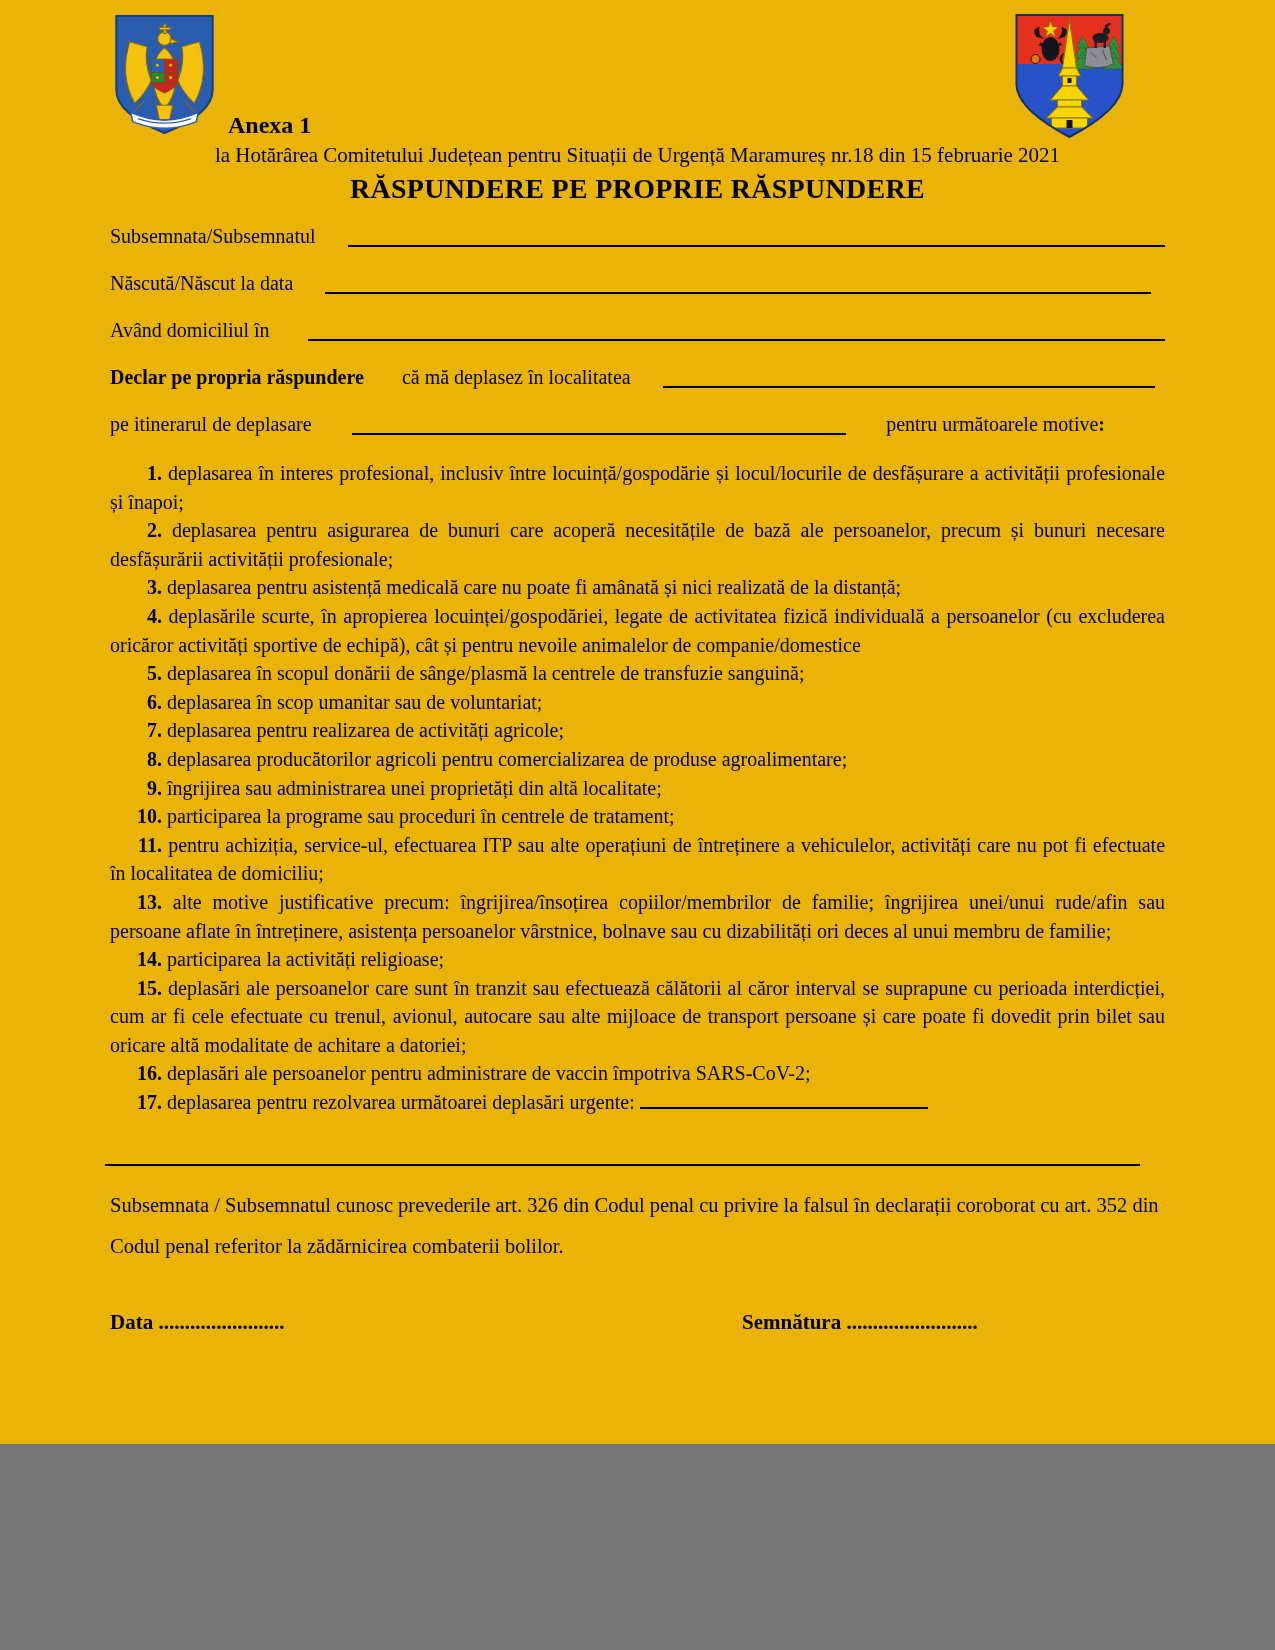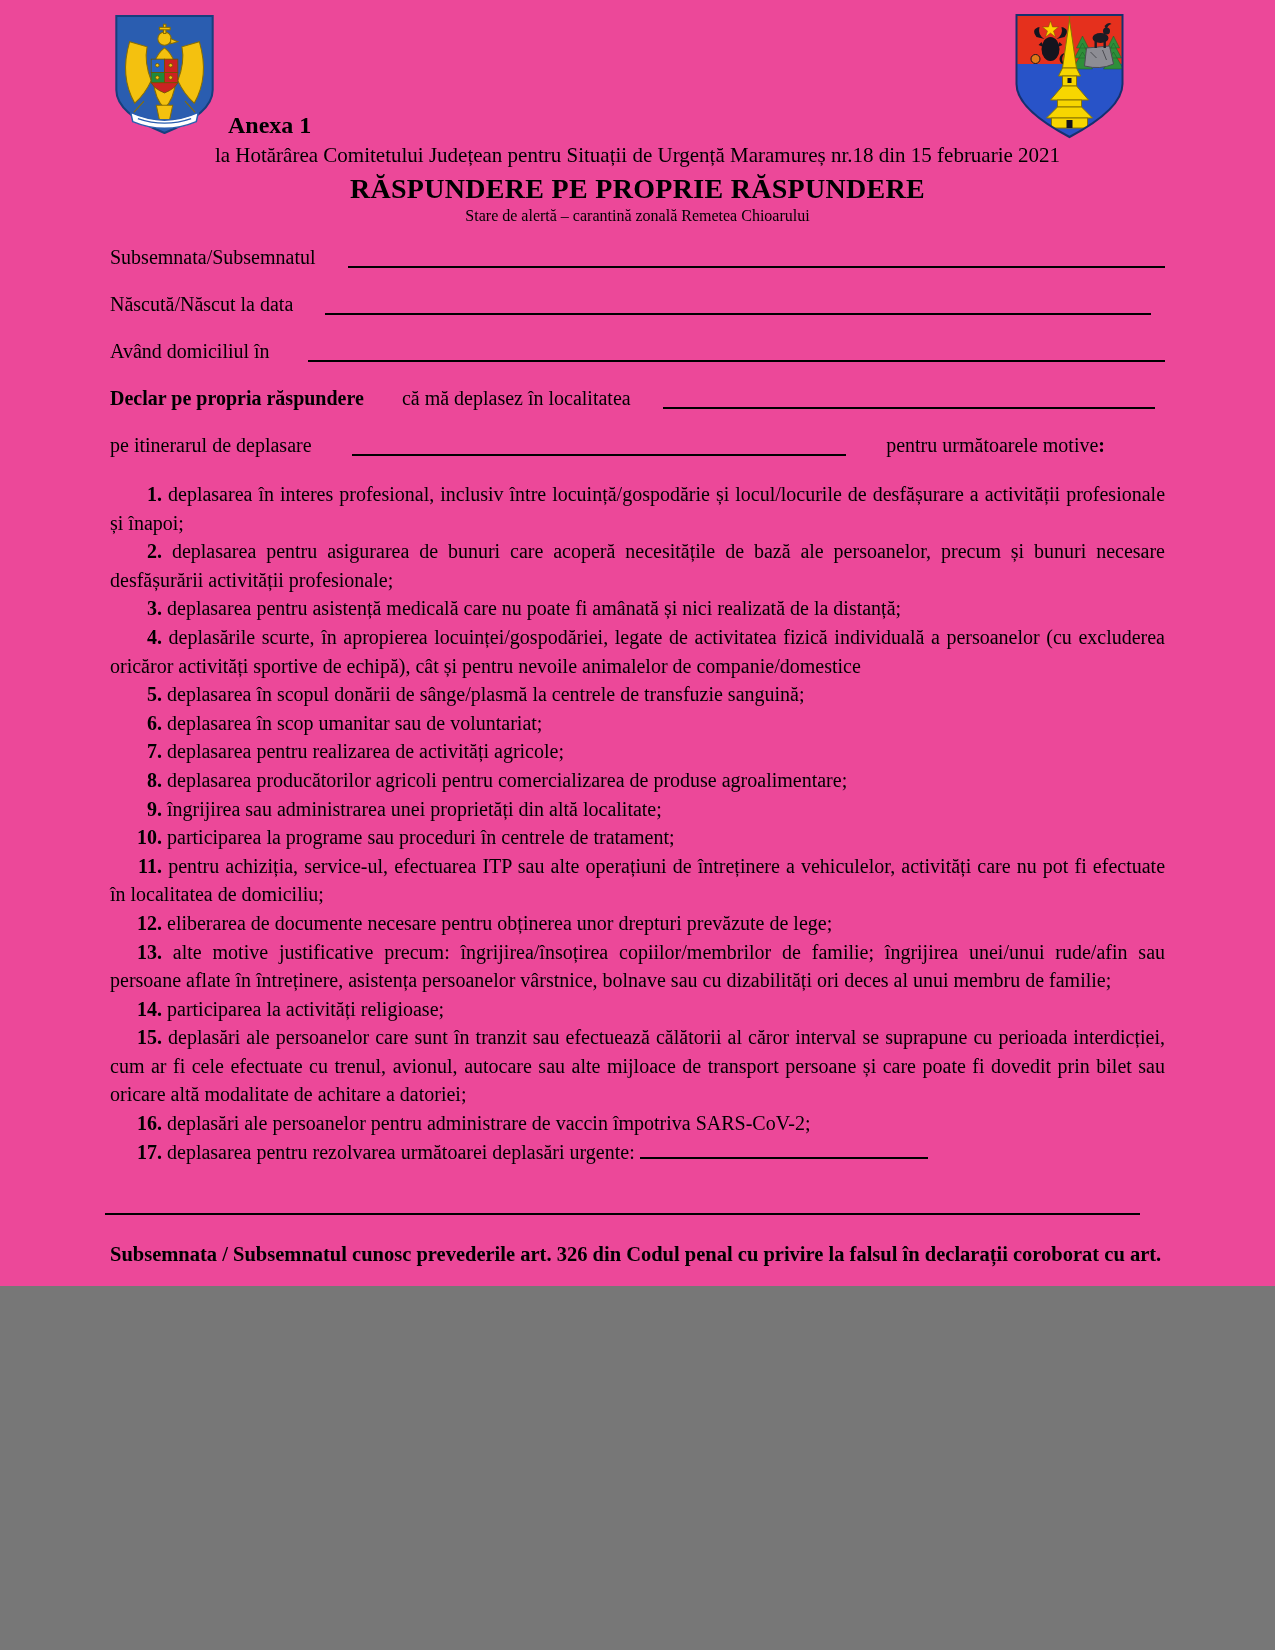--- a/index.html
+++ b/index.html
@@ -1,19 +1,19 @@
 <!DOCTYPE html>
 <html lang="ro"><head>
 <meta charset="utf-8">
 <style>
   html,body{margin:0;padding:0;background:#777;}
   .page{
     position:relative;
-    width:1275px;height:1286px;
-    background:#ec4899;
+    width:1275px;height:1444px;
+    background:#eab308;
     margin:0 auto;
     font-family:"Liberation Serif","DejaVu Serif",serif;
     color:#000;
     overflow:hidden;
   }
   .emblem{position:absolute;}
   .emblem-left{left:113px;top:13px;width:103px;height:123px;}
   .emblem-right{left:1012px;top:12px;width:115px;height:128px;}
   .content{padding:112px 110px 0 110px;}
   .anexa{font-size:24px;font-weight:bold;margin-left:118px;line-height:26px;}
@@ -28,21 +28,21 @@
   .fill-line.short{margin-right:14px;}
   .fill-line.short2{margin-right:10px;}
   .fill-line.mid{flex:1;margin-left:8px;margin-right:8px;}
   .suffix-pad{padding-right:60px;}
   .motives{margin-top:20px;font-size:20px;line-height:28.6px;text-align:justify;}
   .motive{margin:0;text-indent:20px;}
   .motive .num{display:inline-block;min-width:32px;text-align:right;font-weight:bold;text-indent:0;}
   .motive.last{text-align:left;}
   .blank-inline{display:inline-block;width:288px;border-bottom:2px solid #000;height:16px;vertical-align:baseline;}
   .separator{margin-left:-5px;width:1035px;border-bottom:2px solid #000;margin-top:47px;height:0;}
-  .legal{font-size:20.5px;font-weight:bold;line-height:41px;margin-top:19px;text-align:left;}
+  .legal{font-size:20.5px;font-weight:normal;line-height:41px;margin-top:19px;text-align:left;}
   .sig-row{display:grid;grid-template-columns:620px 1fr;margin-top:43px;font-size:21px;font-weight:bold;gap:12px;}
   .sig-row .cell{white-space:nowrap;}
 </style>
 </head>
 <body>
 
 <div class="page">
 
   <svg class="emblem emblem-left" viewBox="0 0 100 120" aria-hidden="true">
     <path d="M3 3 H97 V75 Q97 98 50 117 Q3 98 3 75 Z" fill="#2a5db0" stroke="#173f7d" stroke-width="2"></path>
@@ -123,21 +123,20 @@
       <line x1="57" y1="8" x2="57" y2="4" stroke="#8a7500" stroke-width="1.5"></line>
     </g>
     <path d="M4 3 H110 V72 Q110 97 57 125 Q4 97 4 72 Z" fill="none" stroke="#16306e" stroke-width="2"></path>
   </svg>
 
   <div class="content">
 
     <div class="anexa">Anexa 1</div>
     <div class="subheader">la Hotărârea Comitetului Județean pentru Situații de Urgență Maramureș nr.18 din 15 februarie 2021</div>
     <div class="title">RĂSPUNDERE PE PROPRIE RĂSPUNDERE</div>
-    <div class="subtitle">Stare de alertă – carantină zonală Remetea Chioarului</div>
 
     <div class="frow">
       <span class="lbl">Subsemnata/Subsemnatul</span>
       <span class="fill-line"></span>
     </div>
 
     <div class="frow">
       <span class="lbl">Născută/Născut la data</span>
       <span class="fill-line short"></span>
     </div>
@@ -209,24 +208,20 @@
   <p class="motive">
     <span class="num">10.</span>
     <span>participarea la programe sau proceduri în centrele de tratament;</span>
   </p>
 
   <p class="motive">
     <span class="num">11.</span>
     <span>pentru achiziția, service-ul, efectuarea ITP sau alte operațiuni de întreținere a vehiculelor, activități care nu pot fi efectuate în localitatea de domiciliu;</span>
   </p>
 
-  <p class="motive">
-    <span class="num">12.</span>
-    <span>eliberarea de documente necesare pentru obținerea unor drepturi prevăzute de lege;</span>
-  </p>
 
   <p class="motive">
     <span class="num">13.</span>
     <span>alte motive justificative precum: îngrijirea/însoțirea copiilor/membrilor de familie; îngrijirea unei/unui rude/afin sau persoane aflate în întreținere, asistența persoanelor vârstnice, bolnave sau cu dizabilități ori deces al unui membru de familie;</span>
   </p>
 
   <p class="motive">
     <span class="num">14.</span>
     <span>participarea la activități religioase;</span>
   </p>

